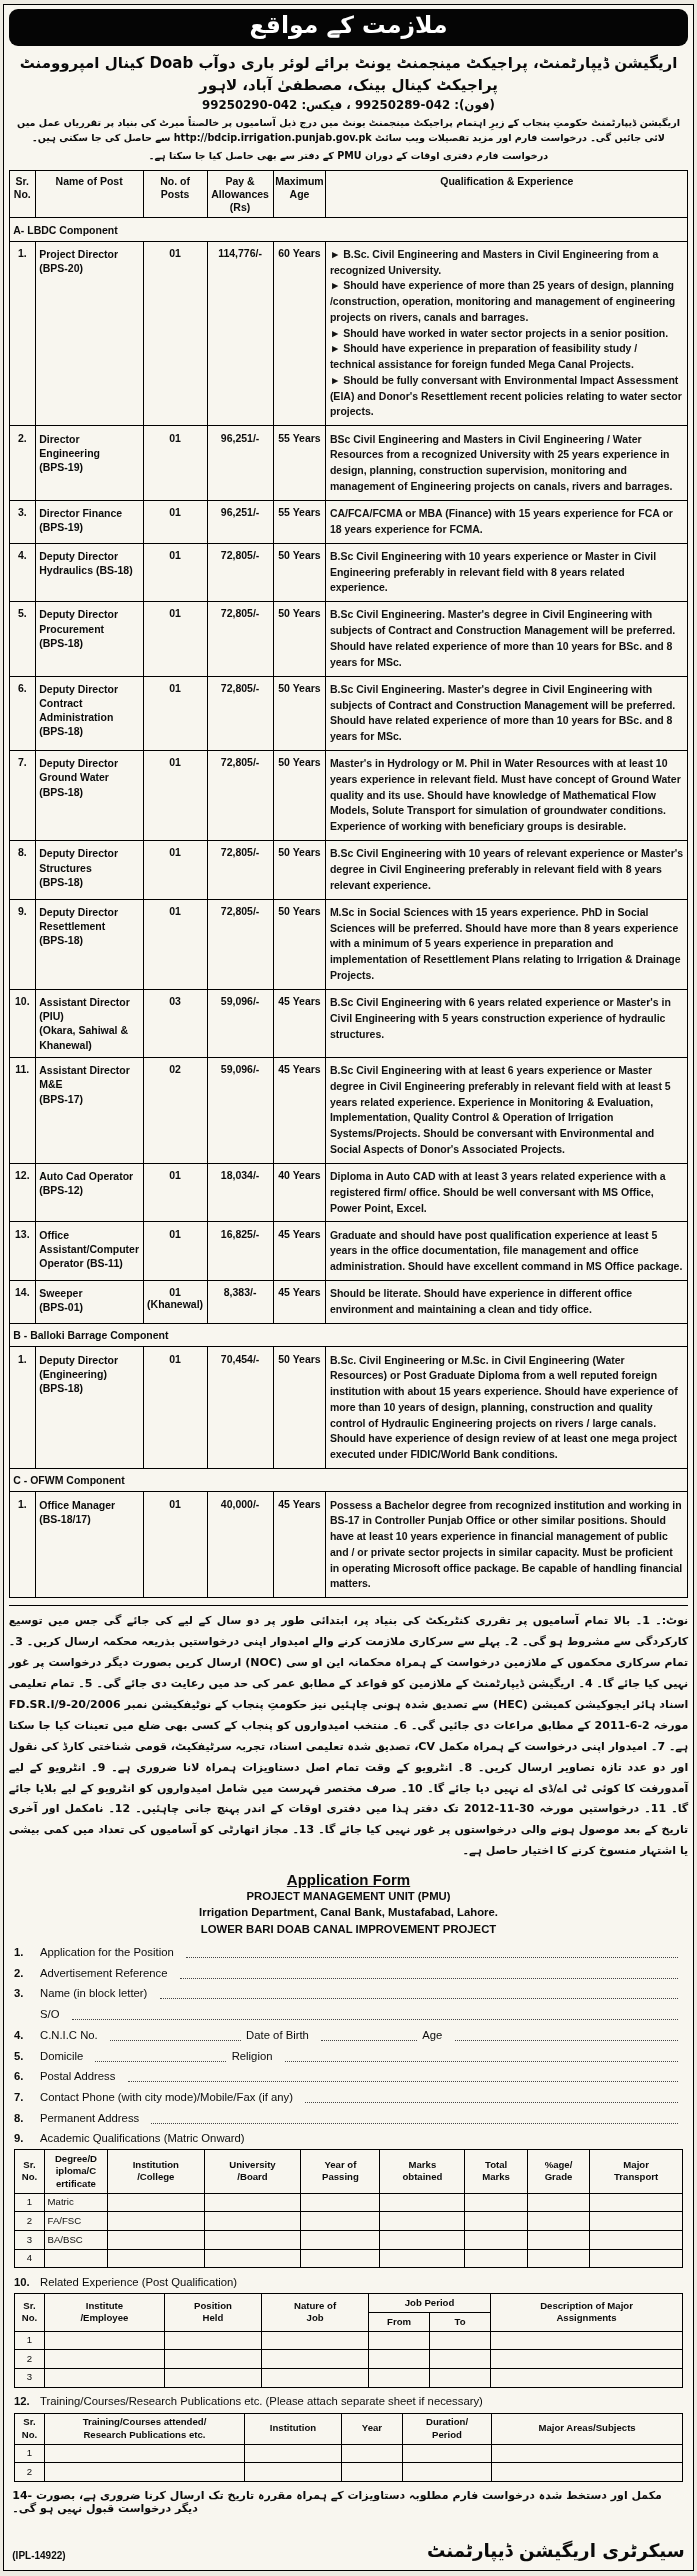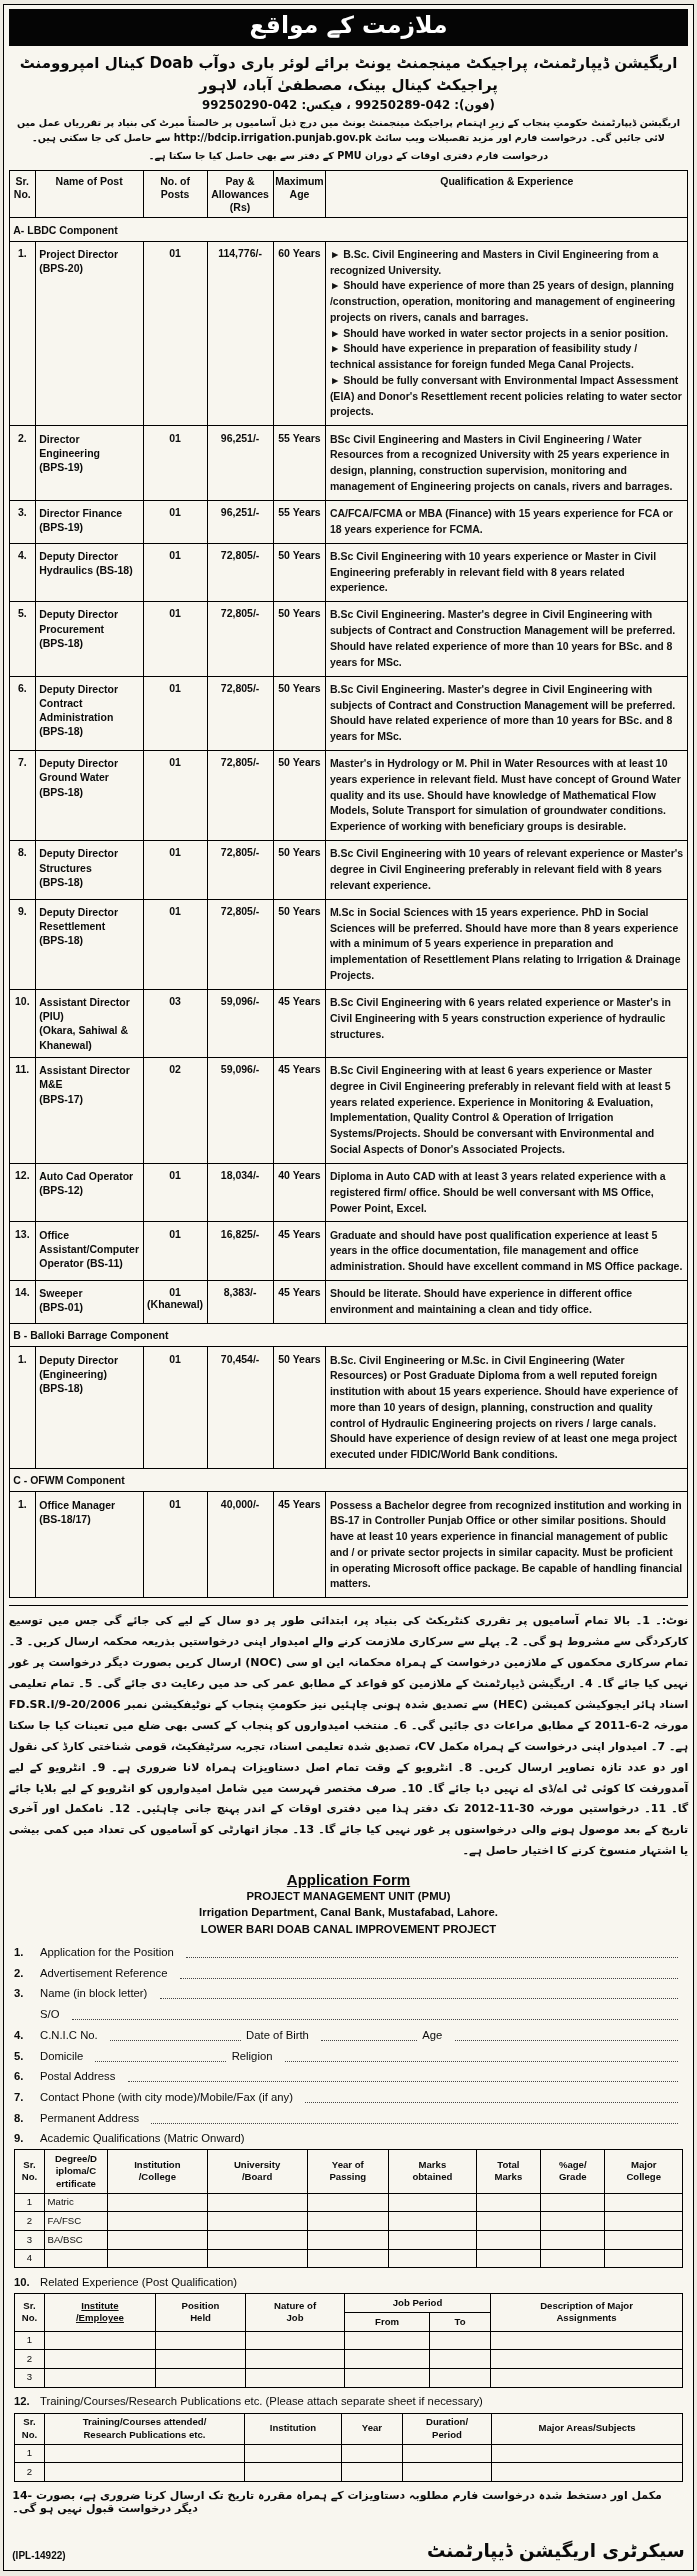--- a/index.html
+++ b/index.html
@@ -15,20 +15,21 @@
     border:1.7px solid #000;
     background:#f8f6ef;
     padding:4.4px 5.2px 8.7px;
   }
   
   .title-bar {
     background:#050505; color:#fff;
     text-align:center; padding:2.6px 0 6.1px;
     font-size:23.5px; font-weight:bold;
     font-family:"DejaVu Sans", sans-serif;
+    border-radius:9px;
   }
   .org {
     direction:rtl; text-align:center; font-weight:bold;
     font-size:15px; margin-top:6.1px; line-height:1.5;
     font-family:"DejaVu Sans", sans-serif;
   }
   .phone {
     direction:rtl; text-align:center; font-weight:bold;
     font-size:11.8px; margin-top:1.7px;
     font-family:"DejaVu Sans", sans-serif;
@@ -375,21 +376,21 @@
 /Board</th>
             <th style="white-space: pre-line;">Year of
 Passing</th>
             <th style="white-space: pre-line;">Marks
 obtained</th>
             <th style="white-space: pre-line;">Total
 Marks</th>
             <th style="white-space: pre-line;">%age/
 Grade</th>
             <th style="white-space: pre-line;">Major
-College</th>
+Transport</th>
           </tr>
         </thead>
       <tbody id="acad-body">
           <tr>
             <td style="width: 30px;">1</td>
             <td class="left" style="width: 63px;">Matric</td>
             <td></td>
             <td></td>
             <td></td>
             <td></td>
@@ -435,32 +436,32 @@
 
     <div class="f-row">
       <span class="f-no">10.</span>
       <span class="f-label">Related Experience (Post Qualification)</span>
     </div>
     <table class="small">
       <thead>
         <tr id="exp-head">
             <th rowspan="2" style="white-space: pre-line; width: 30px;">Sr.
 No.</th>
-            <th rowspan="2" style="white-space: pre-line; text-decoration: underline;">Institute
+            <th rowspan="2" style="white-space: pre-line;">Institute
 /Employee</th>
             <th rowspan="2" style="white-space: pre-line;">Position
 Held</th>
             <th rowspan="2" style="white-space: pre-line;">Nature of
 Job</th>
             <th colspan="2" style="white-space: pre-line;">Job Period</th>
             <th rowspan="2" style="white-space: pre-line; width: 192px;">Description of Major
 Assignments</th>
           </tr>
         <tr id="exp-subhead">
-            <th style="width: 85px;">From</th>
+            <th style="width: 61px;">From</th>
             <th style="width: 61px;">To</th>
           </tr>
       </thead>
       <tbody id="exp-body">
           <tr>
             <td>1</td>
             <td></td>
             <td></td>
             <td></td>
             <td></td>

